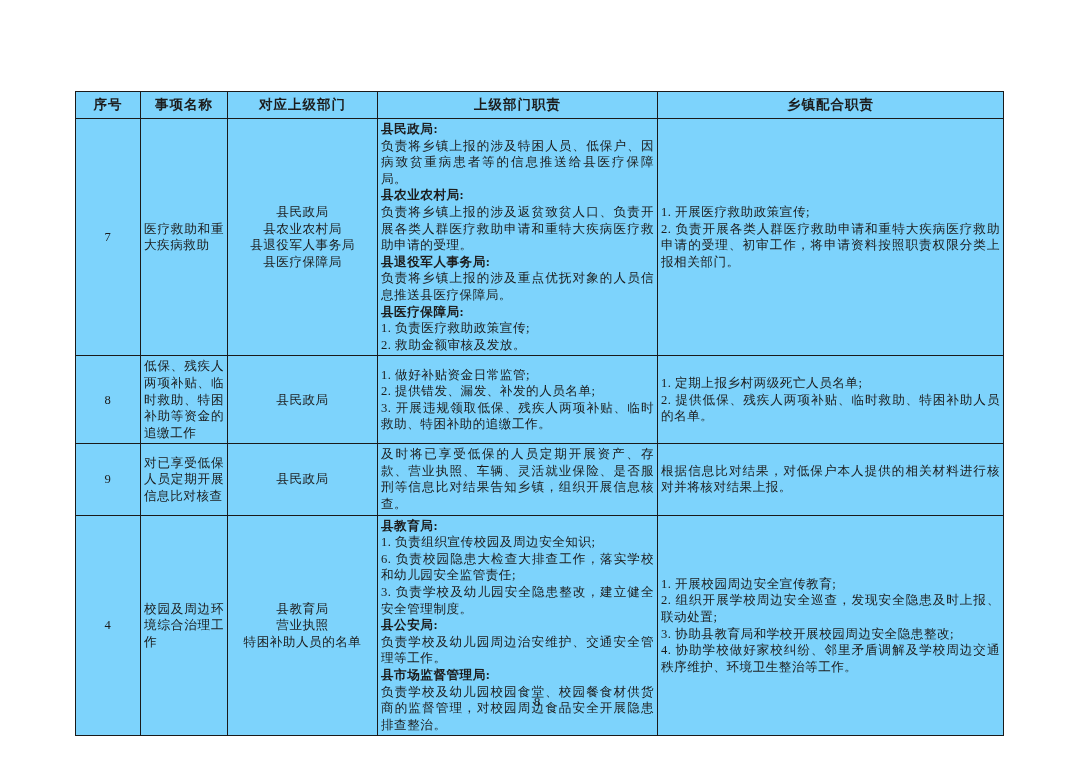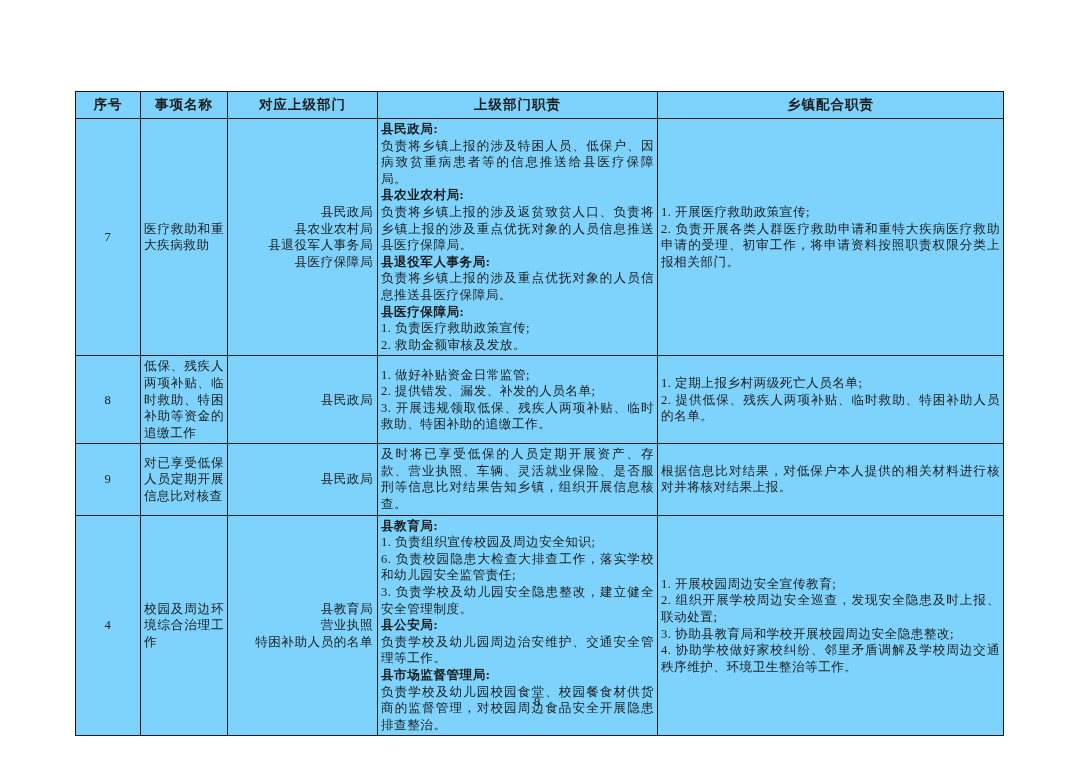--- a/index.html
+++ b/index.html
@@ -28,21 +28,21 @@
   th {
     font-weight: bold;
     text-align: center;
     height: 22px;
     font-size: 13.5px;
     letter-spacing: 1px;
     font-family: "Liberation Sans", "DejaVu Sans", sans-serif;
   }
   td.no   { text-align: center; letter-spacing: 0.5px; }
   td.name { text-align: justify; letter-spacing: 0.5px; padding: 2px 3px; }
-  td.dept { text-align: right; letter-spacing: 0.5px; }
+  td.dept { text-align: center; letter-spacing: 0.5px; }
   td.duty { text-align: justify; letter-spacing: 0.5px; padding: 2px 3px; font-family: Liberation Serif, serif; }
   td.duty div { text-align: justify; text-justify: inter-ideograph; }
   .seg-bold { font-weight: bold; }
 
   .footer {
     position: absolute; top: 694px; left: 0; width: 100%;
     text-align: center; font-size: 13.5px; color: #1c1c1c;
   }
 </style>
 </head>
@@ -74,21 +74,21 @@
           <td class="dept">
             <div>县民政局</div>
             <div>县农业农村局</div>
             <div>县退役军人事务局</div>
             <div>县医疗保障局</div>
           </td>
           <td class="duty">
             <div class="seg-bold">县民政局:</div>
             <div>负责将乡镇上报的涉及特困人员、低保户、因病致贫重病患者等的信息推送给县医疗保障局。</div>
             <div class="seg-bold">县农业农村局:</div>
-            <div>负责将乡镇上报的涉及返贫致贫人口、负责将乡镇上报的涉及重点优抚对象的人员信息推送县医疗保障局。</div>
+            <div>负责将乡镇上报的涉及返贫致贫人口、负责开展各类人群医疗救助申请和重特大疾病医疗救助申请的受理。</div>
             <div class="seg-bold">县退役军人事务局:</div>
             <div>负责将乡镇上报的涉及重点优抚对象的人员信息推送县医疗保障局。</div>
             <div class="seg-bold">县医疗保障局:</div>
             <div>1. 负责医疗救助政策宣传;</div>
             <div>2. 救助金额审核及发放。</div>
           </td>
           <td class="duty">
             <div>1. 开展医疗救助政策宣传;</div>
             <div>2. 负责开展各类人群医疗救助申请和重特大疾病医疗救助申请的受理、初审工作，将申请资料按照职责权限分类上报相关部门。</div>
           </td>

